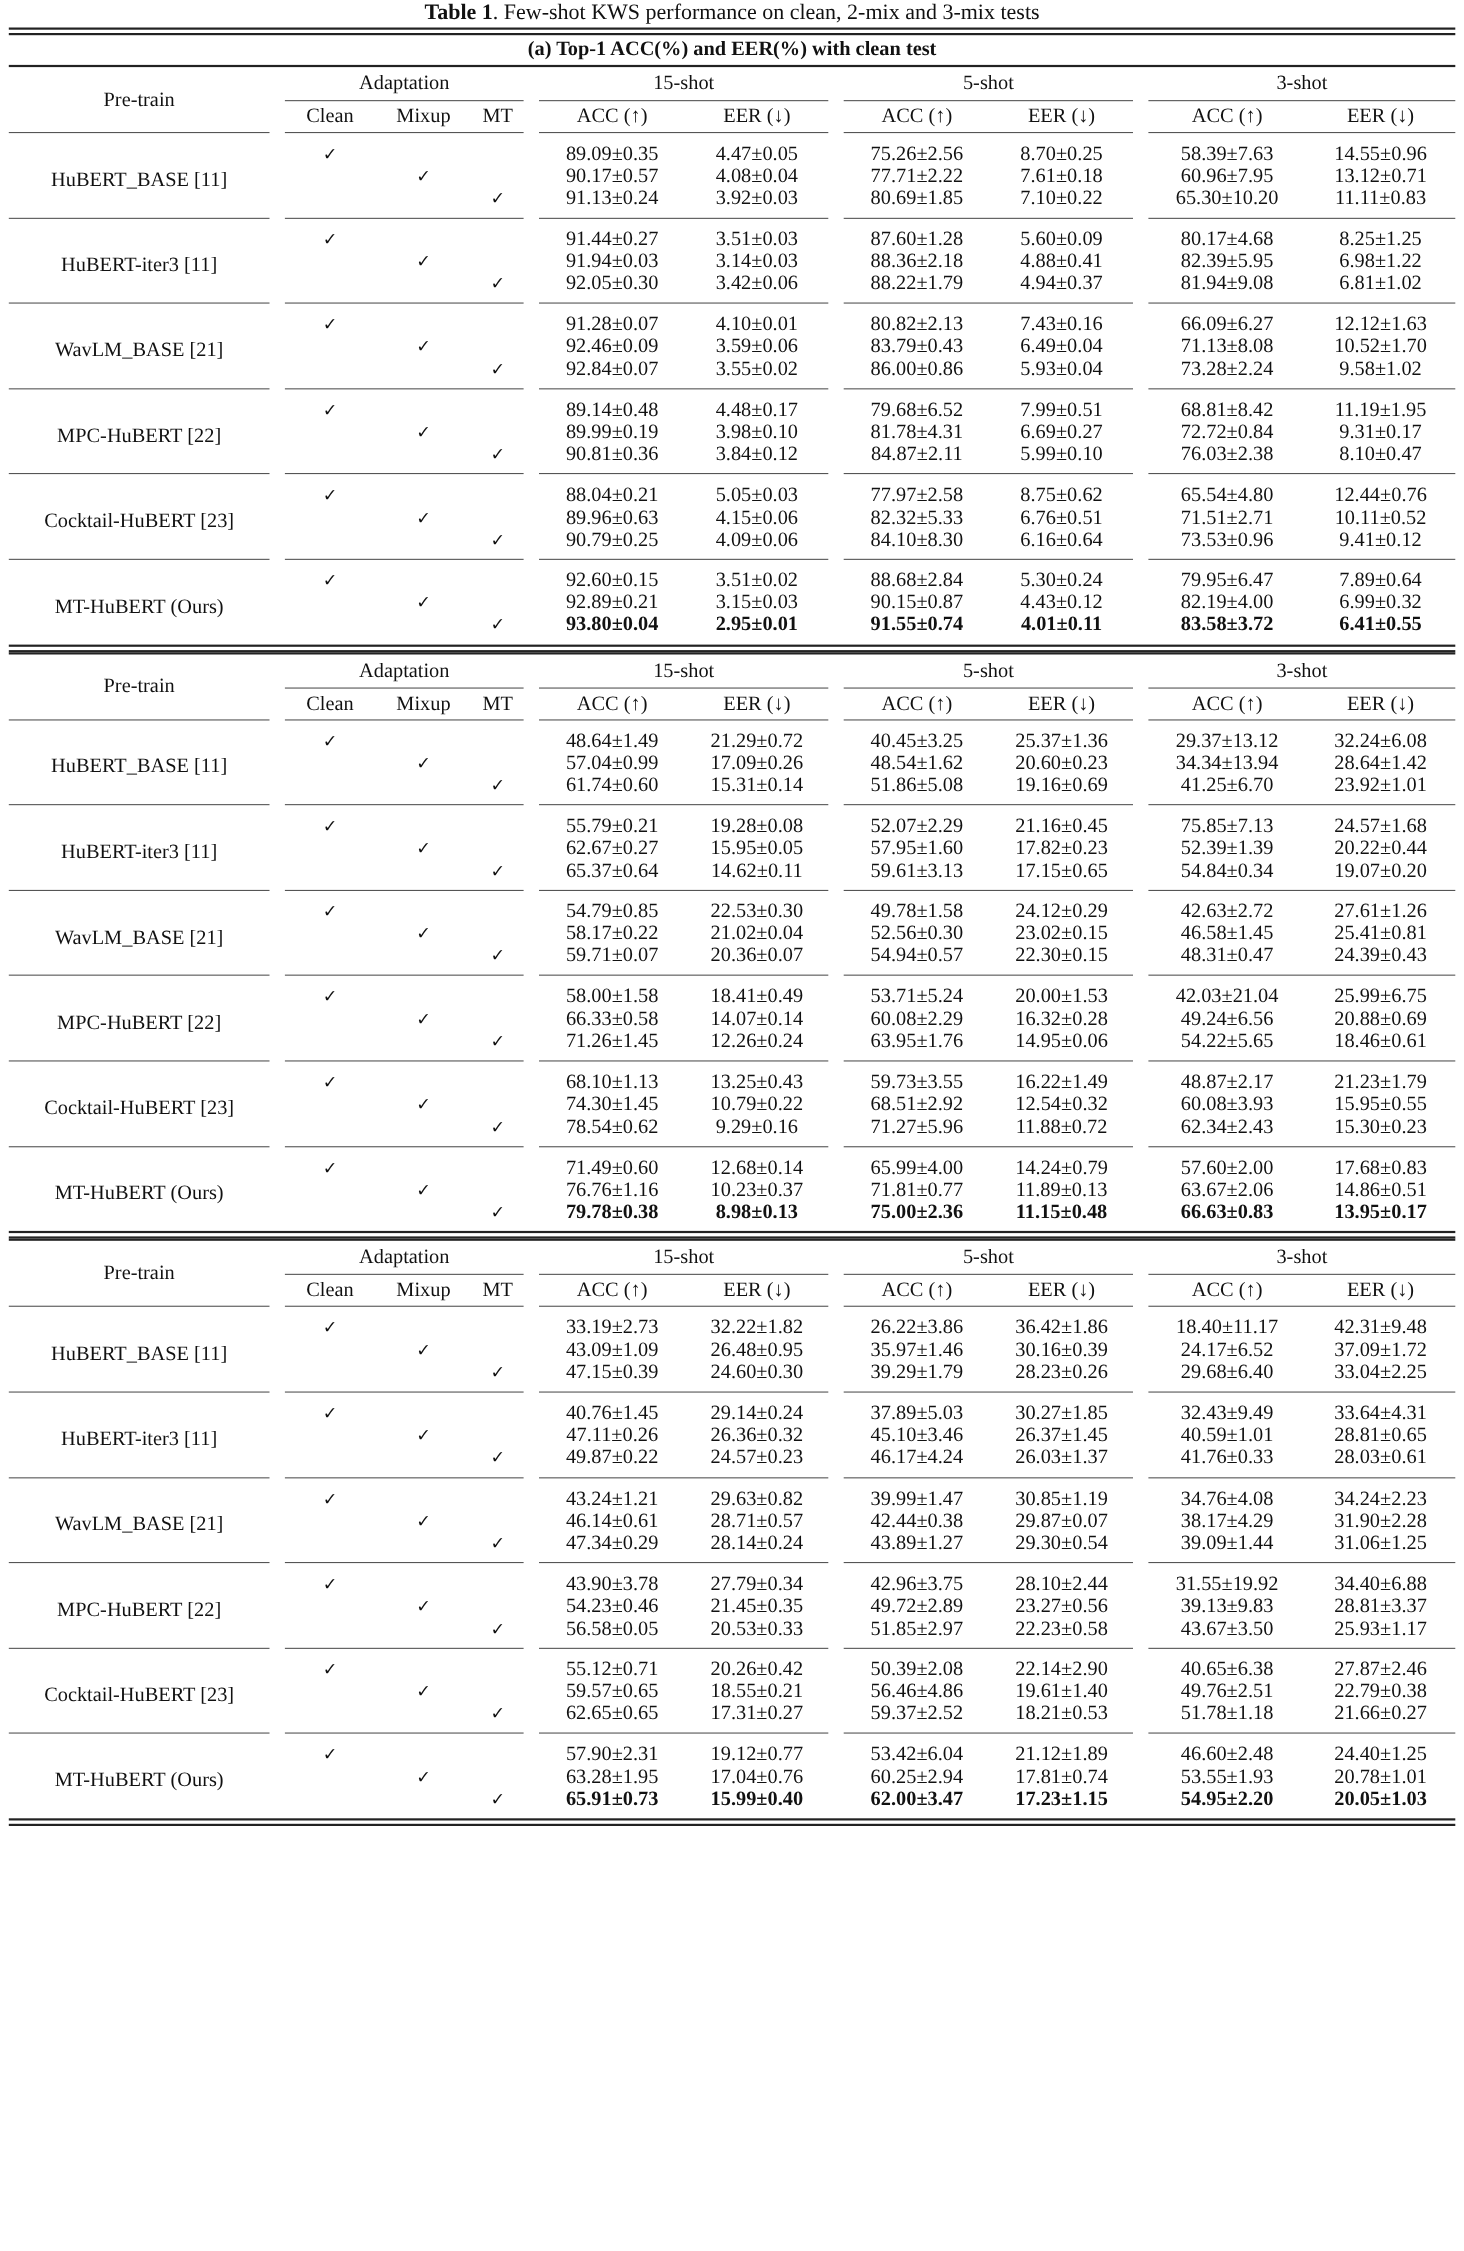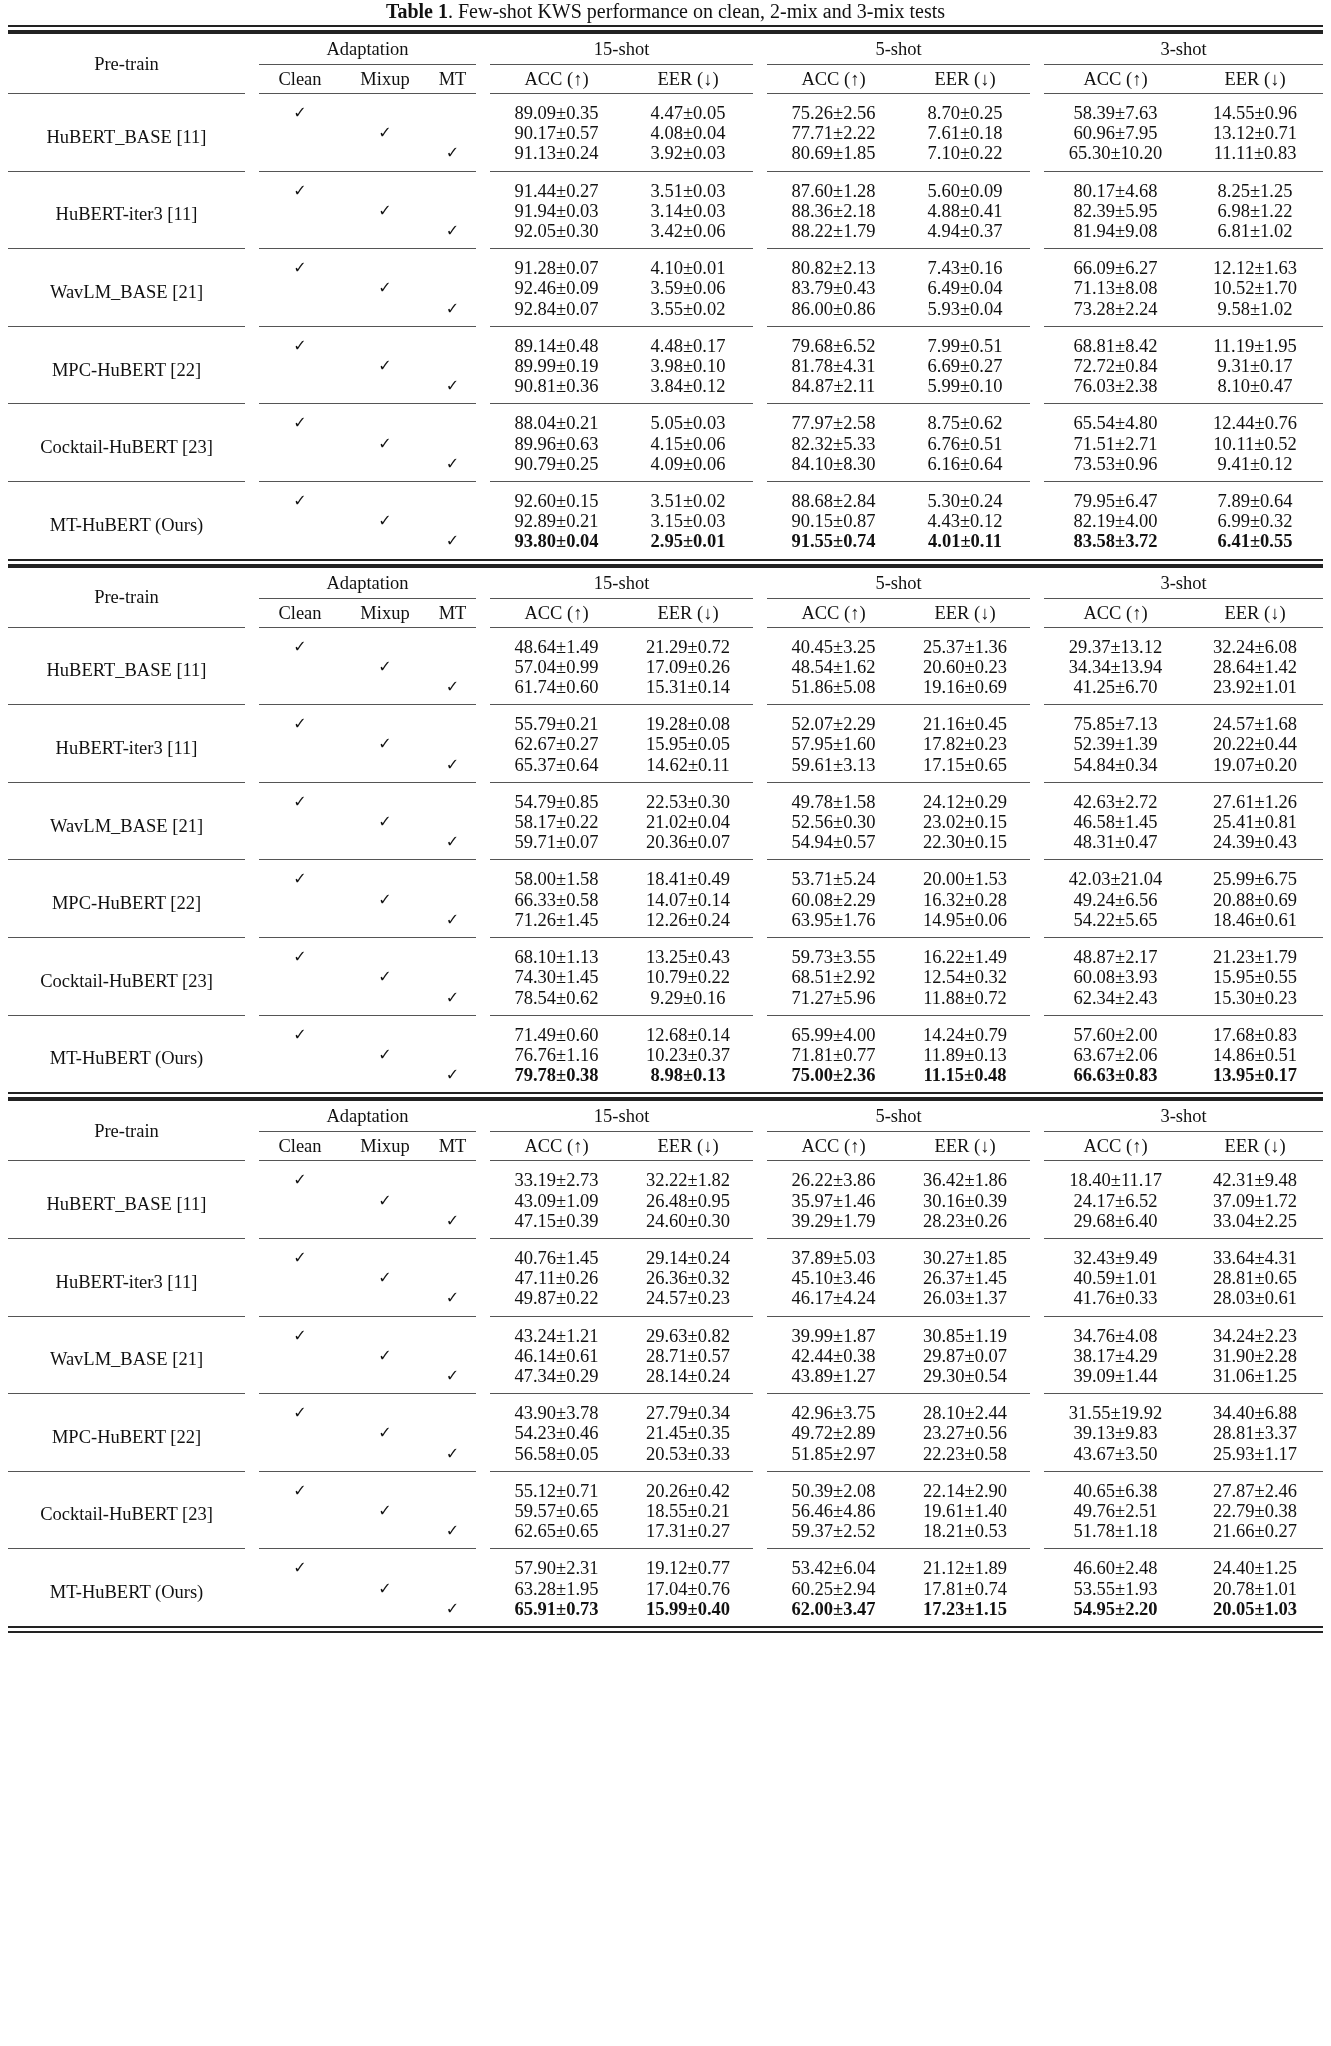--- a/index.html
+++ b/index.html
@@ -29,20 +29,21 @@
   .endrule { border-top: 2px solid #222; height: 3px; border-bottom: 2px solid #222; }
 </style>
 </head>
 <body>
 
 <div class="caption"><b>Table 1</b><span>. Few-shot KWS performance on clean, 2-mix and 3-mix tests</span></div>
 
 <div class="wrap" id="wrap">
   <div class="section">
     <div class="rule-double sec-top"></div>
+    <div class="sec-title">(a) Top-1 ACC(%) and EER(%) with clean test</div>
     <div class="rule-thick"></div>
     <table>
       <colgroup>
         <col style="width:237px">
           <col style="width:14px">
         <col style="width:82px">
           <col style="width:88px">
           <col style="width:47px">
           <col style="width:14px">
         <col style="width:133px">
@@ -995,21 +996,21 @@
           <tr class="grp first">
             <td class="pretrain" rowspan="3">WavLM_BASE [21]</td>
             <td class="gap"></td>
             <td class="check">✓</td>
             <td class="check"></td>
             <td class="check"></td>
             <td class="gap"></td>
             <td>43.24±1.21</td>
             <td>29.63±0.82</td>
             <td class="gap"></td>
-            <td>39.99±1.87</td>
+            <td>39.99±1.47</td>
             <td>30.85±1.19</td>
             <td class="gap"></td>
             <td>34.76±4.08</td>
             <td>34.24±2.23</td>
           </tr>
           <tr class="grp">
             <td class="gap"></td>
             <td class="check"></td>
             <td class="check">✓</td>
             <td class="check"></td>

